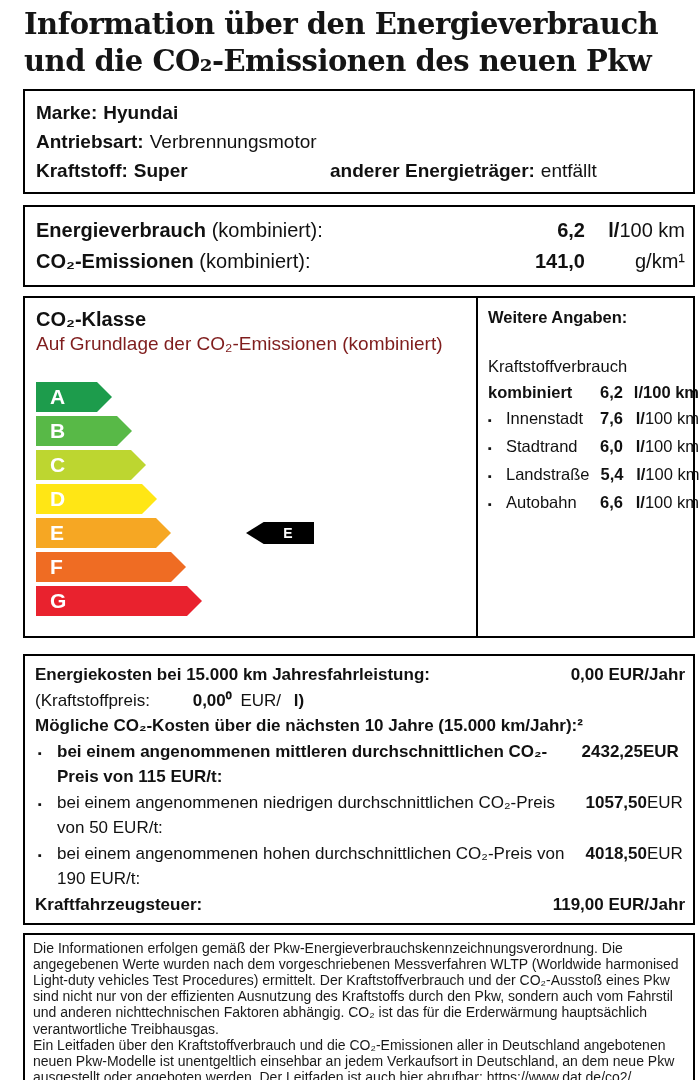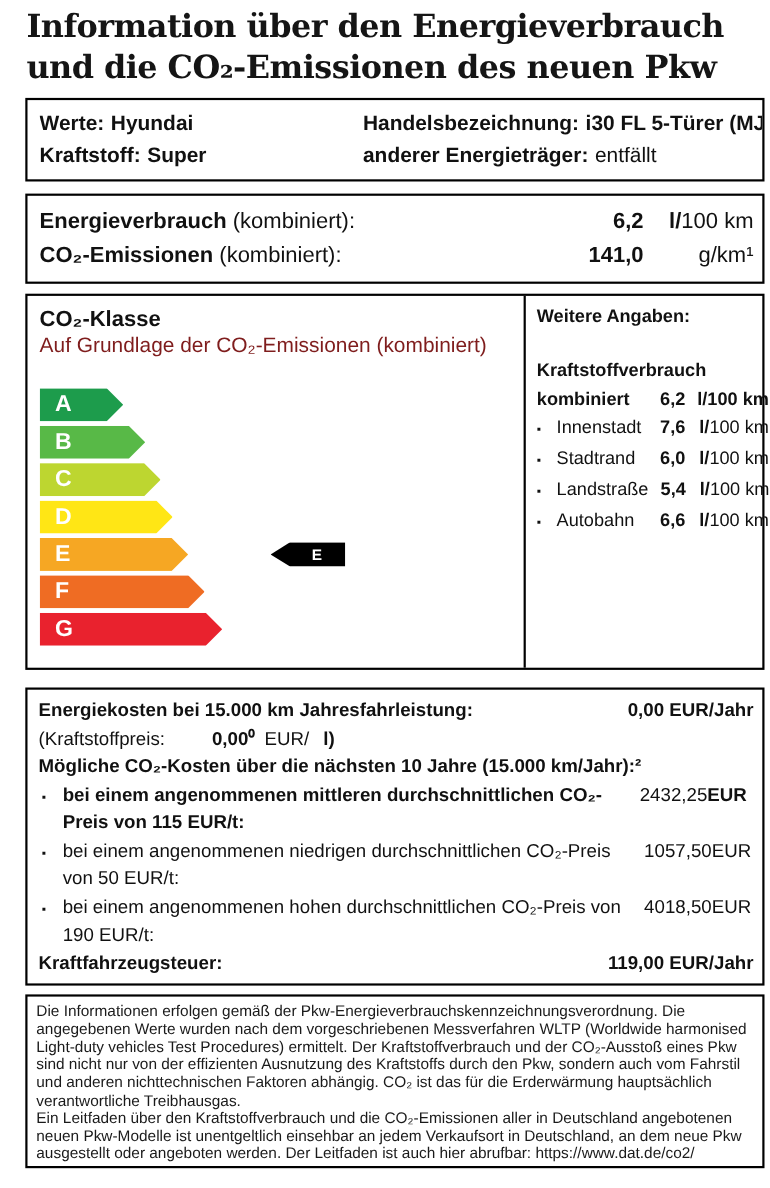--- a/index.html
+++ b/index.html
@@ -62,21 +62,21 @@
     position:absolute; left:210px; top:140px;
     width:68px; height:22px; background:#000;
     clip-path: polygon(0 50%, 26% 0, 100% 0, 100% 100%, 26% 100%);
     color:#fff; font-size:14px; font-weight:700;
     text-align:center; line-height:22px; padding-left:16px;
   }
 
   
   .classright { width:231px; flex:none; border-left:2px solid #000; padding:10px 8px 0 10px; font-size:16.5px; }
   .detheading { font-weight:700; margin-bottom:27px; }
-  .detsub { font-weight:700; line-height:25px; }
+  .detsub { font-weight:400; line-height:25px; }
   .drow { display:flex; align-items:baseline; line-height:26px; }
   .drow .dbullet { width:18px; flex:none; font-size:11px; }
   .drow .dlabel { flex:1; }
   .drow .dvalue { width:34px; text-align:right; font-weight:700; flex:none; }
   .drow .dunit { width:76px; text-align:right; flex:none; }
   .drow.combined { font-weight:700; }
   .drow.combined .dbullet { width:0; }
   .drow.sub .dlabel { padding-left:0; }
 
   
@@ -84,45 +84,47 @@
   .costrow { display:flex; align-items:flex-end;gap:44px; }
   .costrow .grow { flex:1; }
   .fuelprice .fp-val { font-weight:700; margin-left:38px; }
   .fuelprice .fp-mid { margin-left:4px; }
   .fuelprice .fp-end { font-weight:700; margin-left:8px; }
   .bullets { list-style:none; }
   .bullets li { display:flex; align-items:baseline; }
   .bullets li .bdot { width:22px; padding-left:3px; flex:none; font-size:11px; }
   .bullets li .btext { flex:1; }
   .bullets li:first-child { font-weight:700; }
-  .bullets li .bval { font-weight:400; text-align:right; }
+  .bullets li .bval { font-weight:700; text-align:right; }
   .bullets li .bunit { width:38px; }
   .bullets li:first-child .bunit { width:42px; }
 
   
   .legal { padding:5px 8px 4px 8px; font-size:14px; line-height:16.1px; color:#1a1a1a; margin-bottom:6px; }
   .legal p { margin:0; }
 </style>
 </head>
 <body>
 
 <div class="page">
 
   <div class="title">
     <div>Information über den Energieverbrauch</div>
     <div>und die CO₂-Emissionen des neuen Pkw</div>
   </div>
 
   <div class="box vehicle">
     <div class="vrow">
       <div class="vcell1">
-        <span class="lbl">Werte:</span><span class="val b">Hyundai</span>
-      </div>
-      <div class="vcell2">
-        <span class="lbl">Handelsbezeichnung:</span><span class="val b">i30 FL 5-Türer (MJ</span>
+        <span class="lbl">Marke:</span><span class="val b">Hyundai</span>
+      </div>
+    </div>
+    <div class="vrow">
+      <div class="vcell1" style="width:100%">
+        <span class="lbl">Antriebsart:</span><span class="val">Verbrennungsmotor</span>
       </div>
     </div>
     <div class="vrow">
       <div class="vcell1">
         <span class="lbl">Kraftstoff:</span><span class="val b">Super</span>
       </div>
       <div class="vcell2">
         <span class="lbl">anderer Energieträger:</span><span class="val">entfällt</span>
       </div>
     </div>

